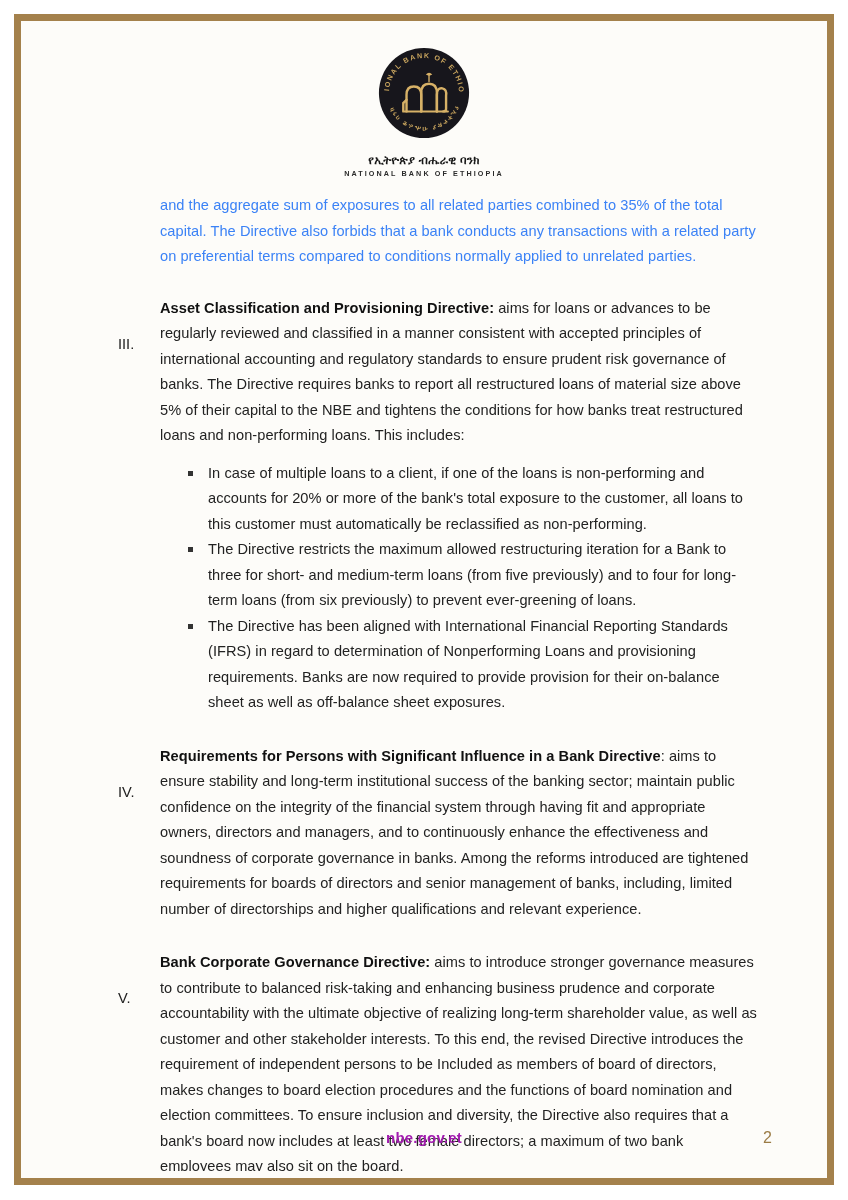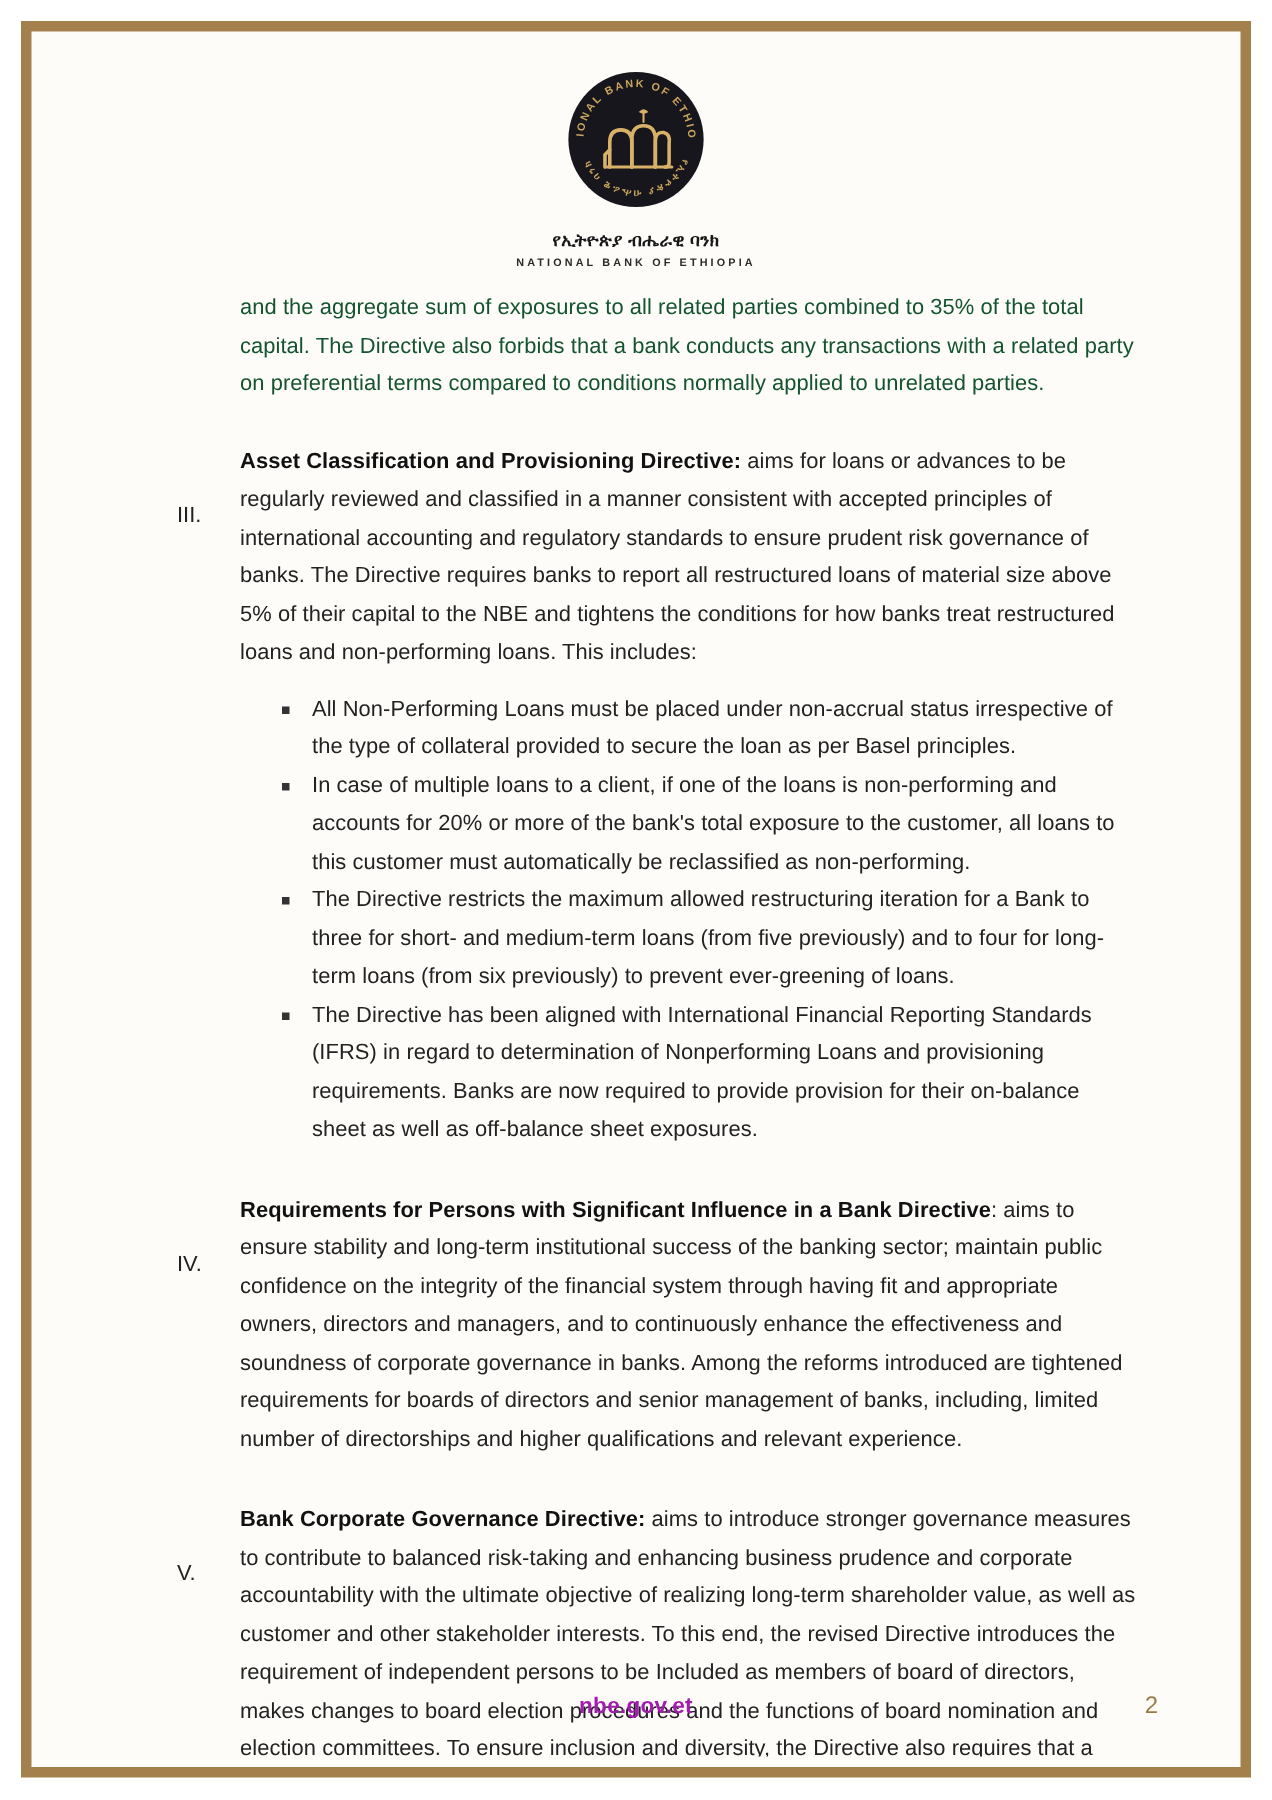--- a/index.html
+++ b/index.html
@@ -83,21 +83,21 @@
     left: 0;
     top: 165px;
     right: 0;
     padding: 0 63px 0 0;
   }
 
   .para {
     margin: 0 0 0 132px;
     font-size: 14.6px;
     line-height: 25.5px;
-    color: #14532d;
+    color: #3b82f6;
     text-align: left;
     letter-spacing: 0.05px;
   }
 
   .section {
     position: relative;
     margin-top: 26px;
     padding-left: 132px;
   }
   .section .numeral {
@@ -218,21 +218,20 @@
       <div class="content">
 
         <p class="para">and the aggregate sum of exposures to all related parties combined to 35% of the total capital. The Directive also forbids that a bank conducts any transactions with a related party on preferential terms compared to conditions normally applied to unrelated parties.</p>
 
         <div class="section">
           <div class="numeral">III.</div>
           <div class="body">
             <b>Asset Classification and Provisioning Directive:</b><span> aims for loans or advances to be regularly reviewed and classified in a manner consistent with accepted principles of international accounting and regulatory standards to ensure prudent risk governance of banks. The Directive requires banks to report all restructured loans of material size above 5% of their capital to the NBE and tightens the conditions for how banks treat restructured loans and non-performing loans. This includes:</span>
           </div>
           <ul class="bullets">
-            <li><span class="sq"></span><span>All Non-Performing Loans must be placed under non-accrual status irrespective of the type of collateral provided to secure the loan as per Basel principles.</span></li>
             <li><span class="sq"></span><span>In case of multiple loans to a client, if one of the loans is non-performing and accounts for 20% or more of the bank's total exposure to the customer, all loans to this customer must automatically be reclassified as non-performing.</span></li>
             <li><span class="sq"></span><span>The Directive restricts the maximum allowed restructuring iteration for a Bank to three for short- and medium-term loans (from five previously) and to four for long-term loans (from six previously) to prevent ever-greening of loans.</span></li>
             <li><span class="sq"></span><span>The Directive has been aligned with International Financial Reporting Standards (IFRS) in regard to determination of Nonperforming Loans and provisioning requirements. Banks are now required to provide provision for their on-balance sheet as well as off-balance sheet exposures.</span></li>
           </ul>
         </div>
 
         <div class="section" style="margin-top:28px;">
           <div class="numeral">IV.</div>
           <div class="body">
             <b>Requirements for Persons with Significant Influence in a Bank Directive</b><span>: aims to ensure stability and long-term institutional success of the banking sector; maintain public confidence on the integrity of the financial system through having fit and appropriate owners, directors and managers, and to continuously enhance the effectiveness and soundness of corporate governance in banks. Among the reforms introduced are tightened requirements for boards of directors and senior management of banks, including, limited number of directorships and higher qualifications and relevant experience.</span>

